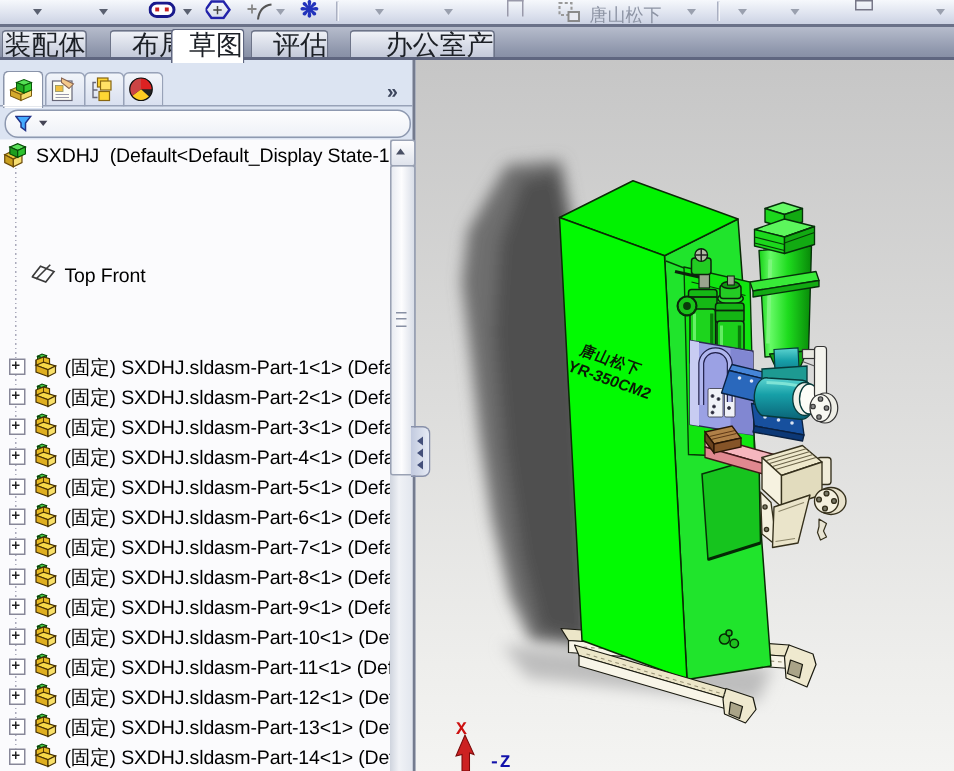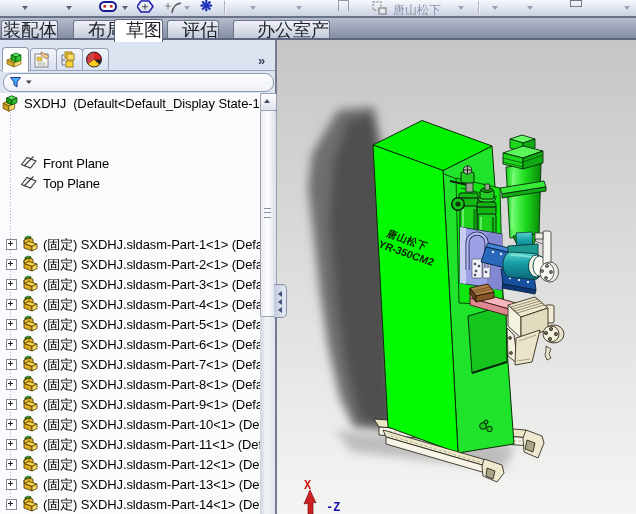--- a/index.html
+++ b/index.html
@@ -385,31 +385,25 @@
 </g>
 </defs>
         </svg>
         <div class="abs" style="left:10px;top:16px;width:1px;height:400px;background-image:repeating-linear-gradient(#aab 0 1px,transparent 1px 3px);"></div>
         <div class="trow" style="top:0px;">
           <svg class="rooticon" width="17" height="18">
             <use href="#asmicon" transform="scale(1.15)"></use>
           </svg>
           <span class="txt" style="left:24px;">SXDHJ&nbsp;&nbsp;(Default&lt;Default_Display State-1:</span>
         </div>
-        <div class="trow" style="top:60px;">
+        <div class="trow" style="top:80px;">
           <svg class="nicon" width="17" height="18">
             <use href="#planeicon"></use>
           </svg>
-          <span class="txt">Front Plane</span>
-        </div>
-        <div class="trow" style="top:80px;">
-          <svg class="nicon" width="17" height="18">
-            <use href="#planeicon"></use>
-          </svg>
-          <span class="txt">Top Plane</span>
+          <span class="txt">Top Front</span>
         </div>
         <div class="trow" style="top:140px;">
           <div class="exp"></div>
           <svg class="nicon" width="17" height="18">
             <use href="#particon"></use>
           </svg>
           <span class="txt">(固定) SXDHJ.sldasm-Part-1&lt;1&gt; (Defa</span>
         </div>
         <div class="trow" style="top:160px;">
           <div class="exp"></div>

